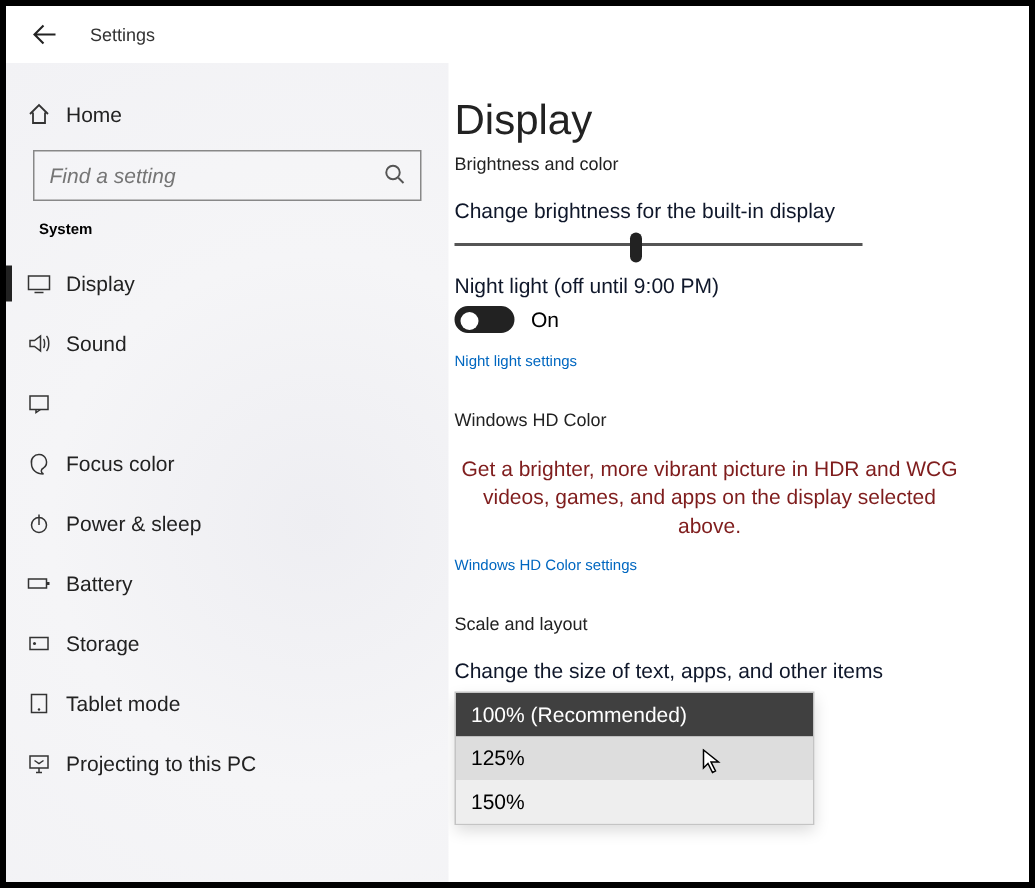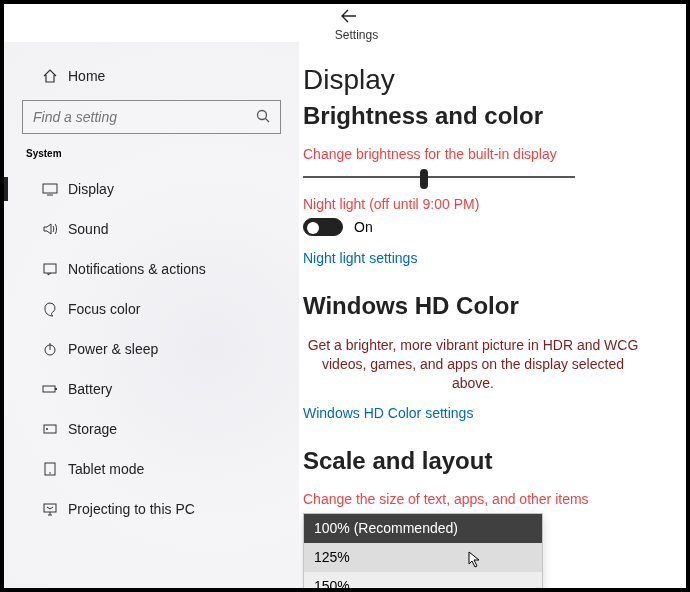--- a/index.html
+++ b/index.html
@@ -2,67 +2,67 @@
 <html><head>
 <meta charset="utf-8">
 <style>
   * { box-sizing: border-box; }
   html, body { margin: 0; padding: 0; font-family: "Segoe UI", Tahoma, sans-serif; background: #000; }
   .window {
     width: 690px; height: 592px; background: #fff; position: relative; overflow: hidden;
     border: 4px solid #000;
   }
   .topbar {
-    height: 38px; display: flex; align-items: center; padding: 0 5px 0 12px; flex-direction: column;
+    height: 38px; display: flex; align-items: center; padding: 0 5px 0 12px;
   }
   .back-btn { width: 28px; height: 28px; display:flex; align-items:center; justify-content:center; cursor:pointer; }
   .title { margin-left: 16px; font-size: 12px; color: #333; }
   .body { display: flex; height: calc(100% - 38px); }
   .sidebar {
     width: 295px; height: 100%; overflow-y: auto; padding-top: 14px;
     background: radial-gradient(circle at 70% 56%, #eeeef2 0%, #f5f5f7 48%, #f2f2f5 100%);
   }
   .home-row, .nav-row {
-    display: flex; align-items: center; height: 40px; padding-left: 38px;
+    display: flex; align-items: center; height: 40px; padding-left: 14px;
     font-size: 14px; color: #222; cursor: pointer; position: relative;
   }
   .nav-row.selected::before {
     content: ""; position: absolute; left: 0; top: 8px; bottom: 8px; width: 4px; background: #222;
   }
   .nav-row .icon, .home-row .icon { width: 26px; display:flex; align-items:center; justify-content:flex-start; }
   .section-label { font-size: 10px; font-weight: 600; padding-left: 22px; margin: 14px 0 10px; color: #000; }
   .search-wrap { margin: 4px 18px 0 18px; position: relative; }
   .search-input {
     width: 100%; height: 34px; border: 1px solid #888; background: rgba(255,255,255,0.1);
     padding: 0 34px 0 10px; font-size: 14px; font-style: italic; color: #666;
     outline: none;
   }
   .search-icon { position: absolute; right: 10px; top: 8px; }
   .content {
     flex: 1; height: 100%; overflow-y: auto; padding: 10px 28px 0 0;
   }
   .content-inner { padding-left: 4px; }
   h1 { font-size: 28px; font-weight: 400; margin: 12px 0 6px; color: #222; }
-  h2 { font-size: 24px; font-weight: 700; margin: 0 0 16px; color: #222; }
+  h2 { font-size: 12px; font-weight: 400; margin: 0 0 16px; color: #222; }
   h2.sub { margin-top: 26px; }
-  .label { font-size: 14px; color: #ef4444; margin-bottom: 6px; margin-top: 6px; }
+  .label { font-size: 14px; color: #0f172a; margin-bottom: 6px; margin-top: 6px; }
   .slider-track {
     width: 272px; height: 2px; background: #555; position: relative; margin: 14px 0 18px;
   }
   .slider-thumb {
     position: absolute; top: -7px; left: 43%; width: 8px; height: 20px; border-radius: 4px; background: #222;
   }
   .toggle-row { display:flex; align-items:center; gap: 11px; margin-bottom: 14px; }
   .toggle {
     width: 40px; height: 18px; border: 1px solid #222; border-radius: 10px; background:#222; position:relative; cursor:pointer;
   }
   .toggle .knob {
     position:absolute; left: 3px; top: 3px; width: 12px; height: 12px; border-radius:50%; background:#fff;
   }
-  .link { color: #0067c0; font-size: 14px; cursor: pointer; }
+  .link { color: #0067c0; font-size: 10px; cursor: pointer; }
   .desc { font-size: 14px; color: #7f1d1d; margin: 8px 0 12px; line-height: 1.35; max-width: 340px; text-align: center; }
   .dropdown-open {
     width: 240px; border: 1px solid #c4c4c4; box-shadow: 0 4px 10px rgba(0,0,0,0.15);
     margin-top: 6px;
   }
   .option {
     height: 29px; padding: 0 10px; display:flex; align-items:center; font-size: 14px; cursor:pointer; position: relative;
   }
   .option.sel { background: #404040; color:#fff; }
   .option.hov { background: #dddddd; }
@@ -125,21 +125,20 @@
           </span>
         <span>Sound</span>
       </div>
       <div class="nav-row">
         <span class="icon">
             <svg width="16" height="16" viewBox="0 0 16 16">
               <rect x="2" y="3" width="12" height="9" stroke="#333" fill="none"></rect>
               <path d="M6 12v2l3-2" stroke="#333" fill="none"></path>
             </svg>
           </span>
-        <span>Notifications &amp; actions</span>
       </div>
       <div class="nav-row">
         <span class="icon">
             <svg width="16" height="16" viewBox="0 0 16 16">
               <path d="M8 2a5 5 0 0 1 3 9c-2 1-2 3 0 4-5 0-8-3-8-7a5 5 0 0 1 5-6z" stroke="#333" fill="none"></path>
             </svg>
           </span>
         <span>Focus color</span>
       </div>
       <div class="nav-row">

